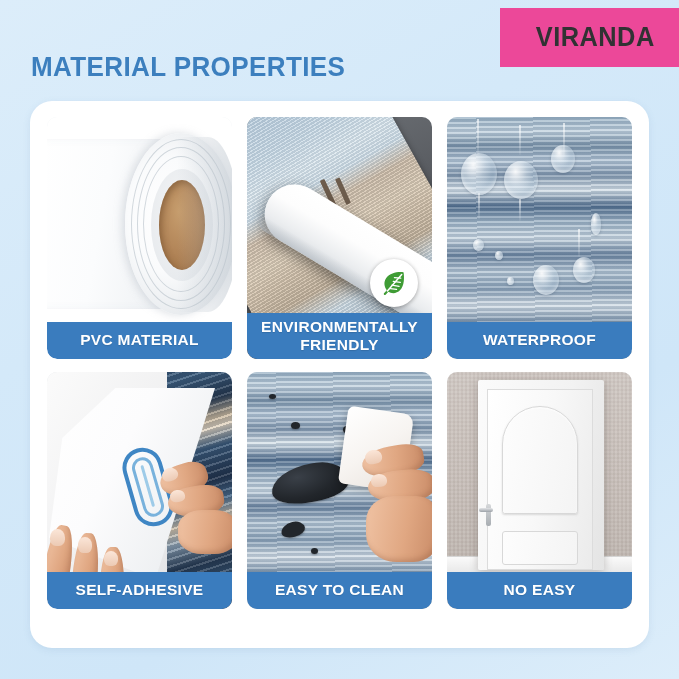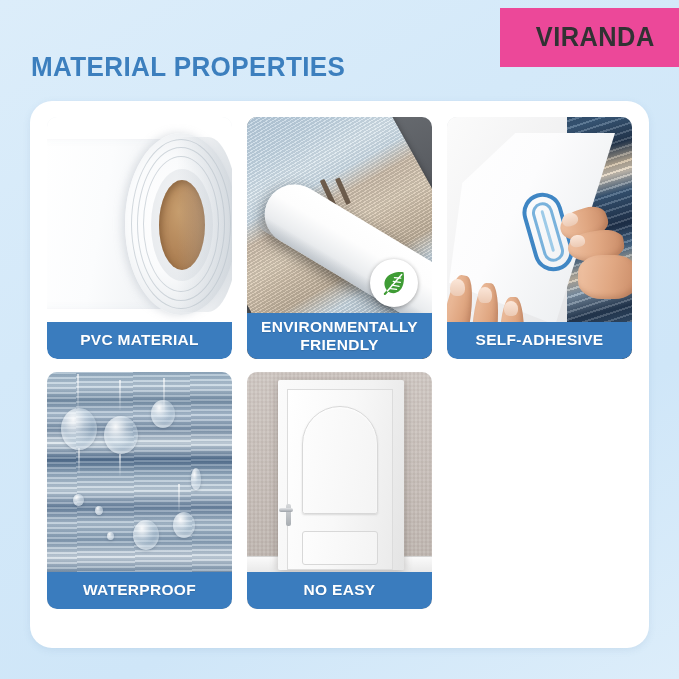--- a/index.html
+++ b/index.html
@@ -481,20 +481,42 @@
             <path d="M21.8 10.2 15.4 9.6 M21.4 14.3 14.2 13.4 M20.1 18.3 12.9 17.2 M17.6 21.4 11.4 20.6" stroke="#ffffff" stroke-width="1.2" fill="none" stroke-linecap="round"></path>
           </svg>
         </div>
       </div>
       <div class="cell-label two-line">
         <span>
           <span>ENVIRONMENTALLY</span><br>
           <span>FRIENDLY</span>
         </span>
       </div>
+    </div>
+
+    <div class="cell">
+      <div class="cell-media">
+        <div class="wtr-bg"></div>
+        <div class="trail" style="left:30px; top:2px;  height:36px;"></div>
+        <div class="trail" style="left:72px; top:8px;  height:30px;"></div>
+        <div class="trail" style="left:116px; top:6px; height:34px;"></div>
+        <div class="drop" style="left:14px; top:36px; width:36px; height:42px;"></div>
+        <div class="drop" style="left:57px; top:44px; width:34px; height:38px;"></div>
+        <div class="drop" style="left:104px; top:28px; width:24px; height:28px;"></div>
+        <div class="trail" style="left:31px; top:76px; height:26px;"></div>
+        <div class="trail" style="left:72px; top:82px; height:22px;"></div>
+        <div class="drop" style="left:26px; top:122px; width:11px; height:12px;"></div>
+        <div class="drop" style="left:48px; top:134px; width:8px;  height:9px;"></div>
+        <div class="drop" style="left:86px; top:148px; width:26px; height:30px;"></div>
+        <div class="drop" style="left:126px; top:140px; width:22px; height:26px;"></div>
+        <div class="drop" style="left:144px; top:96px; width:10px; height:22px; border-radius:50% 50% 45% 45%;"></div>
+        <div class="drop" style="left:60px; top:160px; width:7px; height:8px;"></div>
+        <div class="trail" style="left:131px; top:112px; height:28px;"></div>
+      </div>
+      <div class="cell-label">WATERPROOF</div>
     </div>
 
     <div class="cell">
       <div class="cell-media">
         <div class="adh-bg"></div>
         <div class="adh-marble"></div>
         <div class="adh-table"></div>
         <div class="adh-peel"></div>
         <svg class="clip-icon" width="46" height="86" viewBox="0 0 46 86">
           <rect x="5" y="5" width="36" height="76" rx="18" ry="18" fill="none" stroke="#3f86c4" stroke-width="4"></rect>
@@ -515,40 +537,38 @@
           <div class="finger" style="left:24px; top:46px; width:60px; height:44px; border-radius:40%;"></div>
           <div class="nail" style="left:8px;  top:4px;  width:16px; height:13px; transform:rotate(-18deg);"></div>
           <div class="nail" style="left:16px; top:26px; width:15px; height:12px; transform:rotate(-8deg);"></div>
         </div>
       </div>
       <div class="cell-label">SELF-ADHESIVE</div>
     </div>
 
     <div class="cell">
       <div class="cell-media">
-        <div class="wtr-bg"></div>
-        <div class="trail" style="left:30px; top:2px;  height:36px;"></div>
-        <div class="trail" style="left:72px; top:8px;  height:30px;"></div>
-        <div class="trail" style="left:116px; top:6px; height:34px;"></div>
-        <div class="drop" style="left:14px; top:36px; width:36px; height:42px;"></div>
-        <div class="drop" style="left:57px; top:44px; width:34px; height:38px;"></div>
-        <div class="drop" style="left:104px; top:28px; width:24px; height:28px;"></div>
-        <div class="trail" style="left:31px; top:76px; height:26px;"></div>
-        <div class="trail" style="left:72px; top:82px; height:22px;"></div>
-        <div class="drop" style="left:26px; top:122px; width:11px; height:12px;"></div>
-        <div class="drop" style="left:48px; top:134px; width:8px;  height:9px;"></div>
-        <div class="drop" style="left:86px; top:148px; width:26px; height:30px;"></div>
-        <div class="drop" style="left:126px; top:140px; width:22px; height:26px;"></div>
-        <div class="drop" style="left:144px; top:96px; width:10px; height:22px; border-radius:50% 50% 45% 45%;"></div>
-        <div class="drop" style="left:60px; top:160px; width:7px; height:8px;"></div>
-        <div class="trail" style="left:131px; top:112px; height:28px;"></div>
-      </div>
-      <div class="cell-label">WATERPROOF</div>
+        <div class="wtr-bg clean-bg"></div>
+        <div class="stain stain-big"></div>
+        <div class="stain" style="left:34px; top:150px; width:24px; height:15px; border-radius:55% 45% 50% 50% / 60% 55% 45% 40%; transform:rotate(-14deg);"></div>
+        <div class="stain" style="left:22px; top:22px; width:7px; height:5px; border-radius:50%;"></div>
+        <div class="stain" style="left:44px; top:50px; width:9px; height:7px; border-radius:50%;"></div>
+        <div class="stain" style="left:96px; top:54px; width:8px; height:7px; border-radius:50%;"></div>
+        <div class="stain" style="left:64px; top:176px; width:7px; height:6px; border-radius:50%;"></div>
+        <div class="wipe"></div>
+        <div class="clean-hand">
+          <div class="finger" style="left:16px; top:30px; width:62px; height:30px; border-radius:48% 38% 38% 50%; transform:rotate(-10deg);"></div>
+          <div class="finger" style="left:22px; top:54px; width:66px; height:32px; border-radius:48% 38% 38% 50%; transform:rotate(-4deg);"></div>
+          <div class="finger" style="left:20px; top:80px; width:72px; height:66px; border-radius:38% 30% 34% 42%;"></div>
+          <div class="nail" style="left:19px; top:34px; width:17px; height:14px; transform:rotate(-10deg);"></div>
+          <div class="nail" style="left:25px; top:58px; width:16px; height:13px; transform:rotate(-4deg);"></div>
+        </div>
+      </div>
+      <div class="cell-label">EASY TO CLEAN</div>
     </div>
-
 
     <div class="cell">
       <div class="cell-media">
         <div class="door-wall"></div>
         <div class="skirting"></div>
         <div class="door-frame">
           <div class="door-leaf">
             <div class="door-panel-top"></div>
             <div class="door-panel-bot"></div>
           </div>

